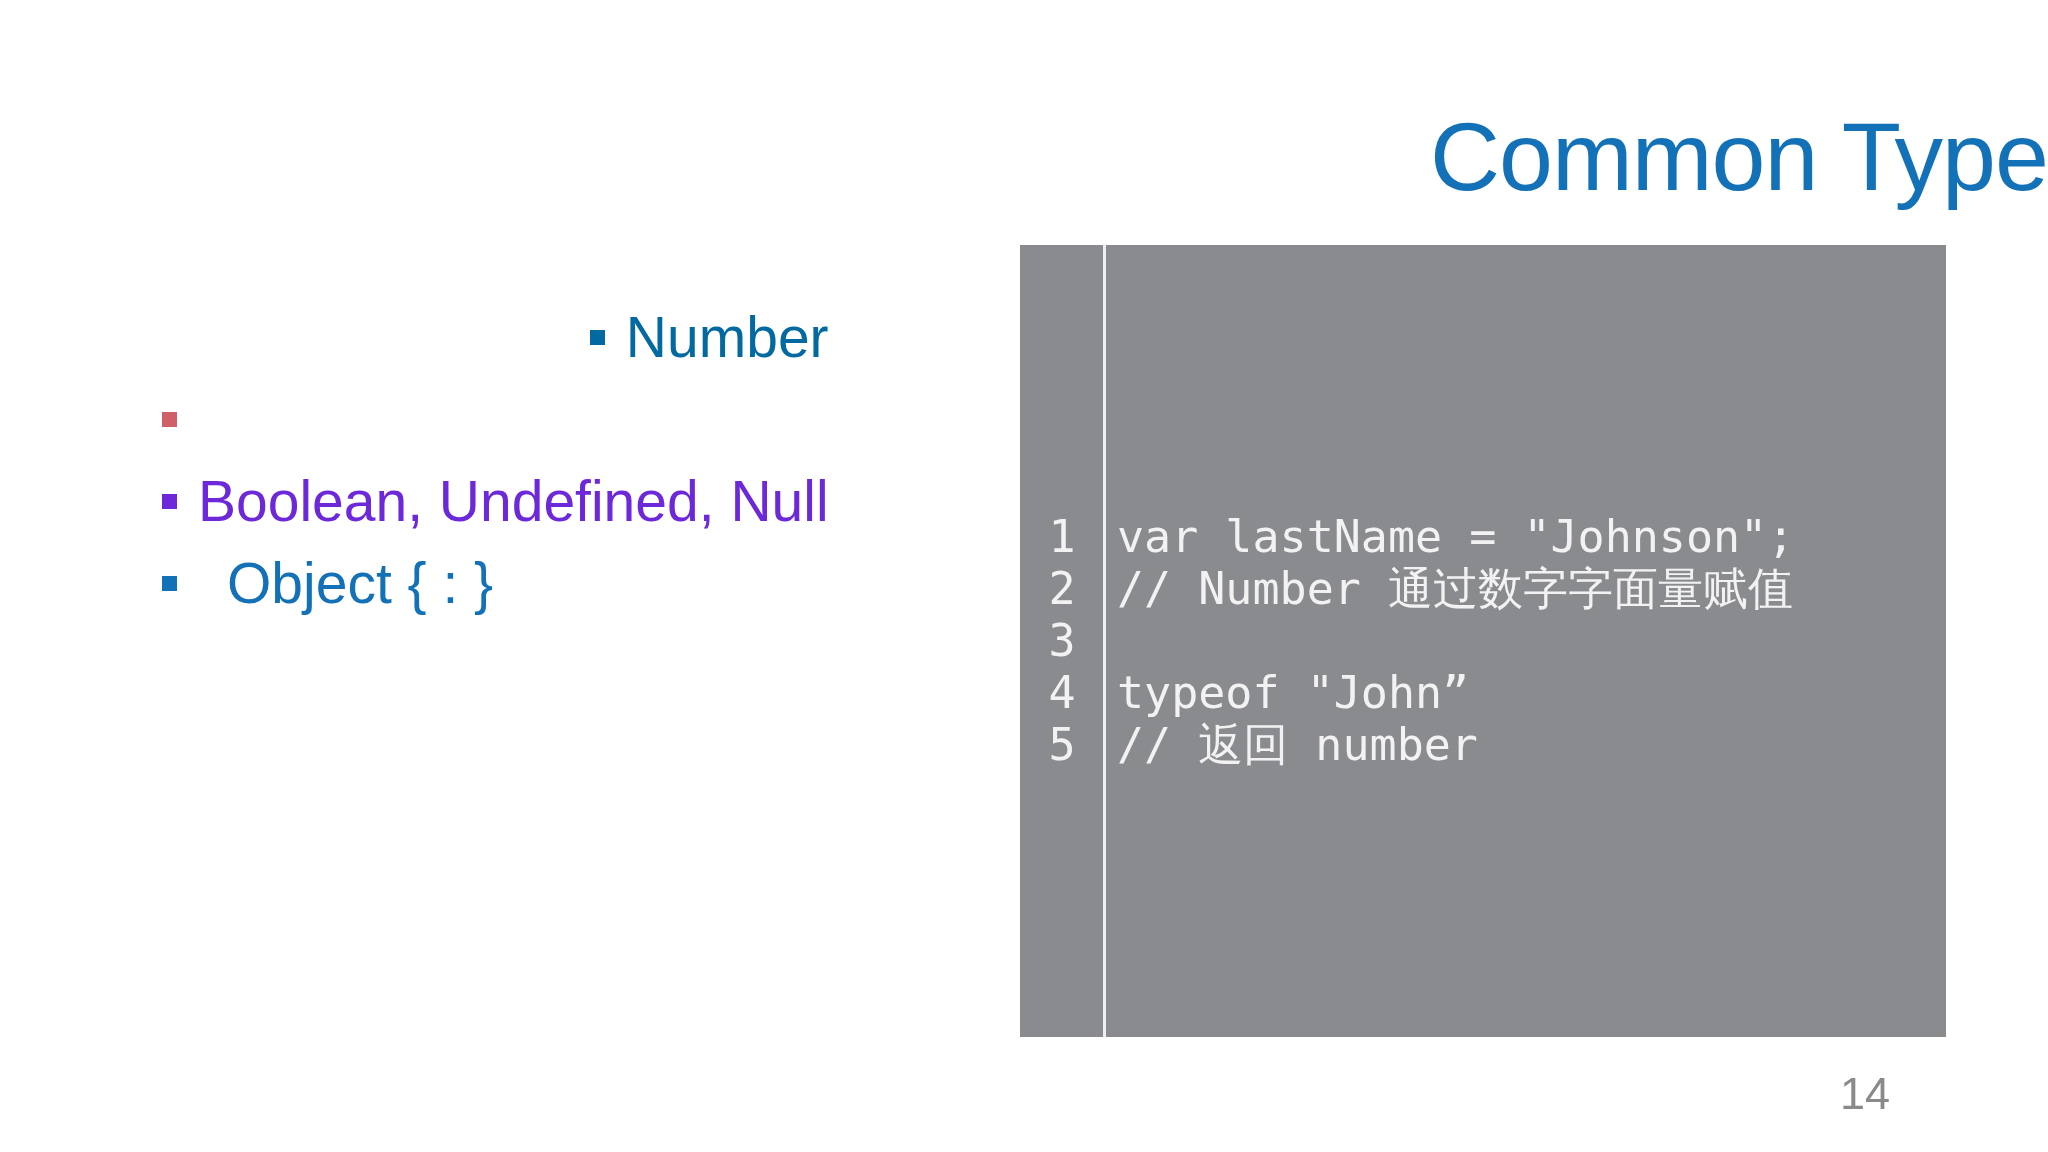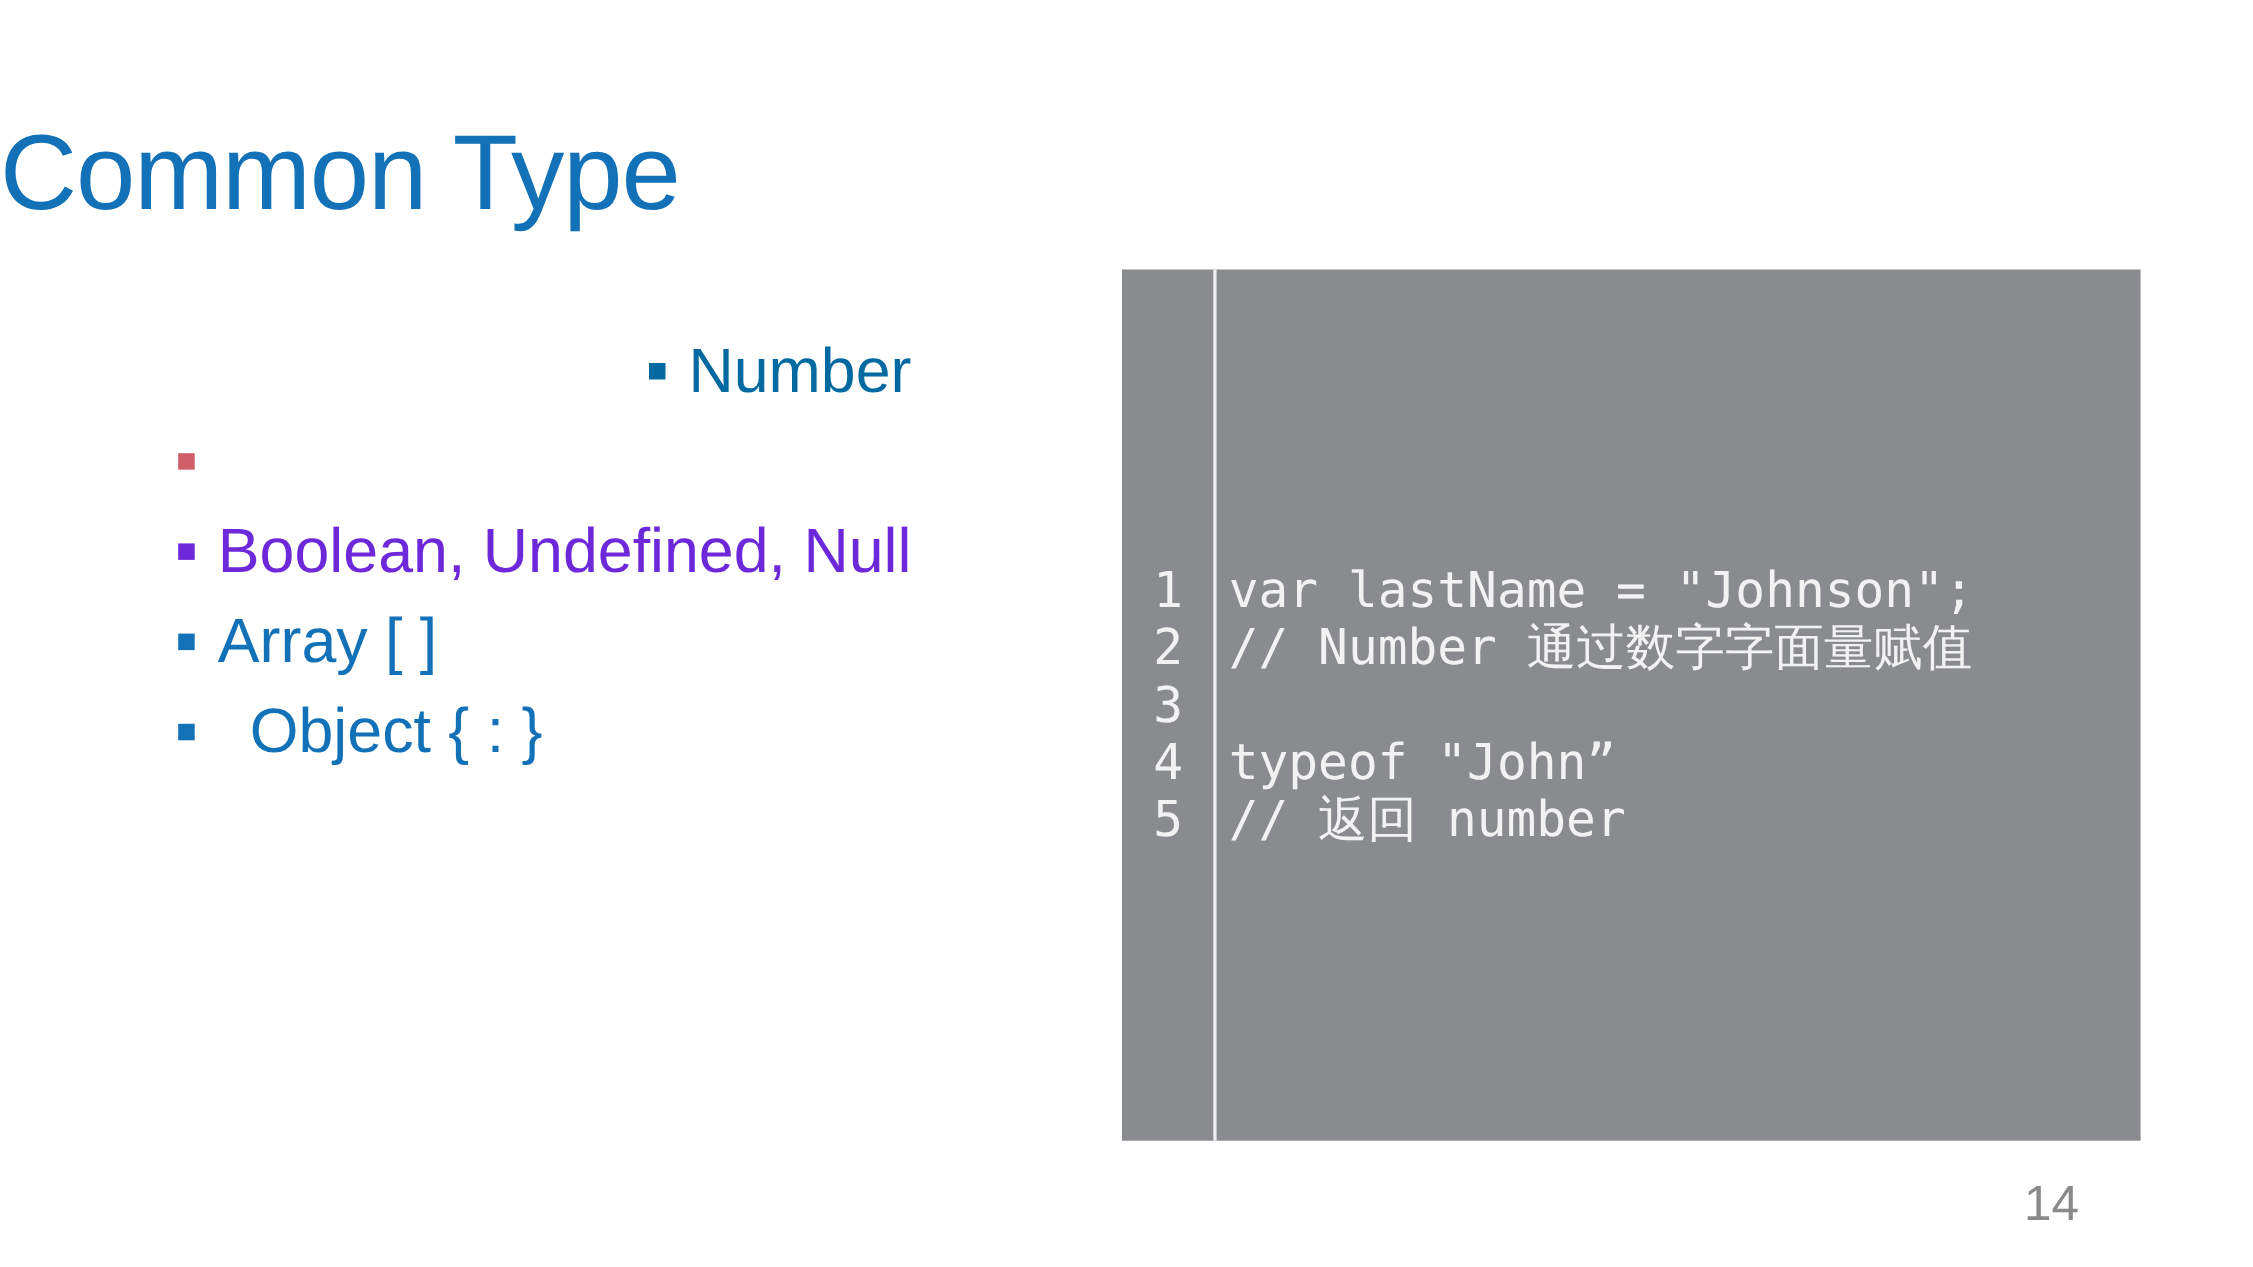--- a/index.html
+++ b/index.html
@@ -16,21 +16,21 @@
     background: #ffffff;
     overflow: hidden;
   }
 
   
   .slide-title {
     position: absolute;
     top: 108px;
     left: 0;
     width: 100%;
-    text-align: left;
+    text-align: right;
     font-size: 97px;
     line-height: 1;
     font-weight: 400;
     letter-spacing: -1px;
     color: #1271B7;
   }
 
   
   .type-list {
     position: absolute;
@@ -123,24 +123,20 @@
       <span class="bullet"></span>
       <span>Number</span>
     </li>
     <li style="color: rgb(207, 95, 105);">
       <span class="bullet"></span>
     </li>
     <li style="color: #6d28d9;">
       <span class="bullet"></span>
       <span>Boolean, Undefined, Null</span>
     </li>
-    <li style="color: rgb(18, 113, 183);">
-      <span class="bullet"></span>
-      <span>Array [ ]</span>
-    </li>
     <li style="color: rgb(18, 113, 183); gap: 29px;">
       <span class="bullet"></span>
       <span>Object { : }</span>
     </li>
   </ul>
 
   <div class="code-block">
     <div class="gutter-divider"></div>
     <div class="code-lines">
       <div class="code-line">

